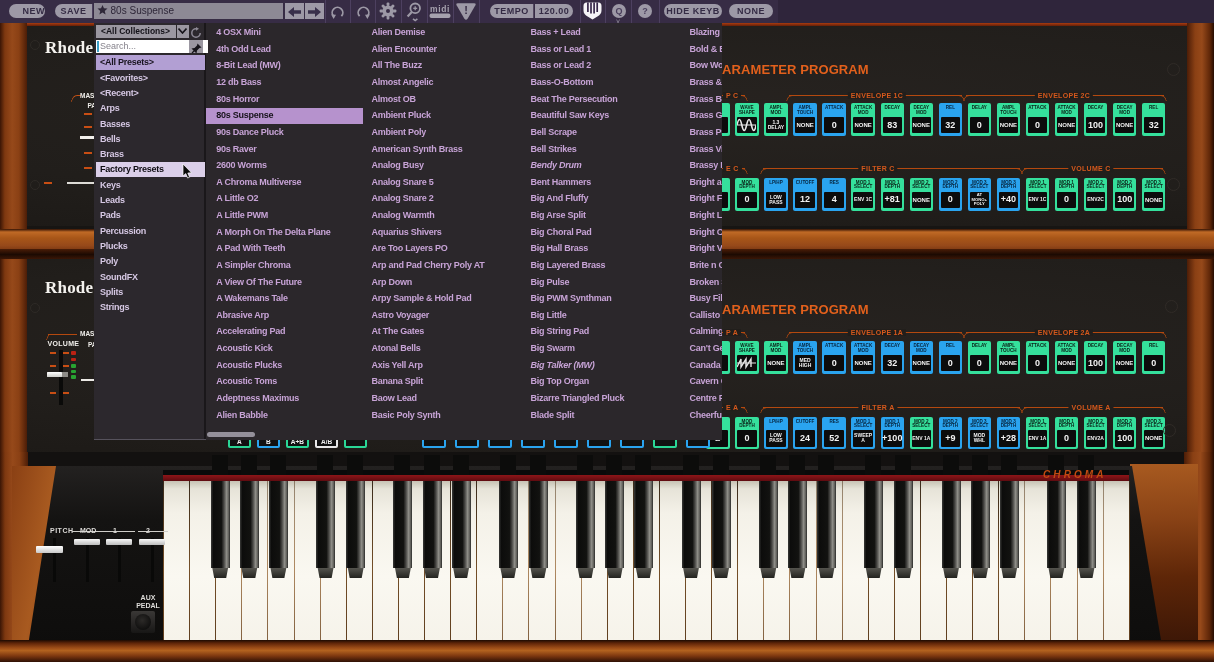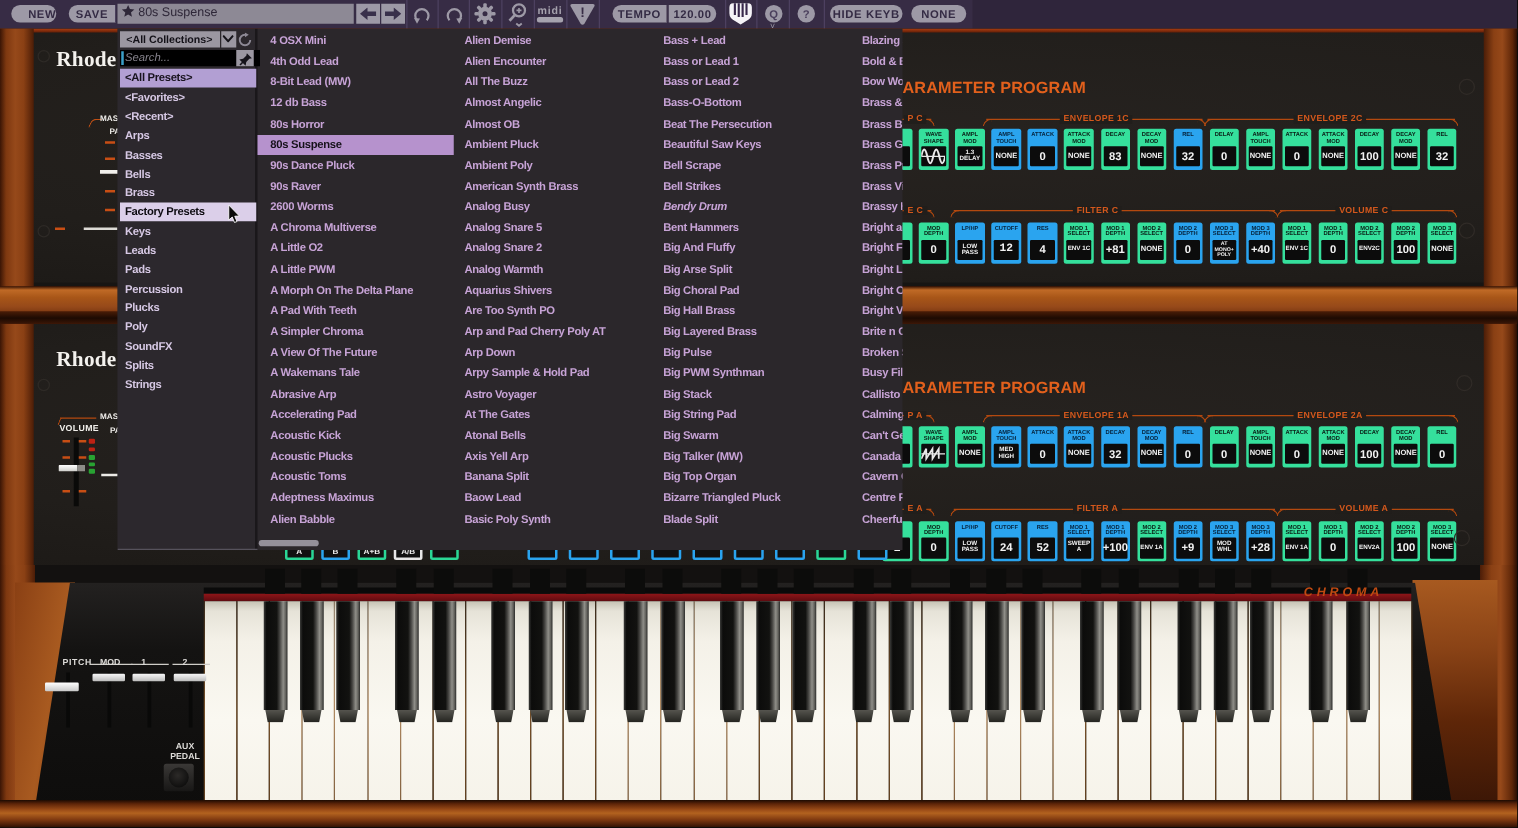--- a/index.html
+++ b/index.html
@@ -265,21 +265,21 @@
     </div>
 <div class="pb b" style="left:764.2px;top:178px;">
       <div class="lab">LP/HP</div>
       <div class="val">
         <span style="font-size:5px;line-height:5px;">LOW<br>PASS</span>
       </div>
     </div>
 <div class="pb b" style="left:793.3px;top:178px;">
       <div class="lab">CUTOFF</div>
       <div class="val">
-        <span style="font-size:9px;line-height:9px;font-family:Liberation Mono, monospace;">12</span>
+        <span style="font-size:9px;line-height:9px;">12</span>
       </div>
     </div>
 <div class="pb b" style="left:822.4px;top:178px;">
       <div class="lab">RES</div>
       <div class="val">
         <span style="font-size:9px;line-height:9px;">4</span>
       </div>
     </div>
 <div class="pb g" style="left:851.4px;top:178px;">
       <div class="lab">MOD 1<br>SELECT</div>
@@ -799,21 +799,21 @@
 <div class="abs" style="left:2px;top:1.5px;width:80px;height:13px;background:#9b97a1;color:#131118;font-size:8.5px;font-weight:bold;line-height:13px;padding-left:5px;">&lt;All Collections&gt;</div>
 <div class="abs" style="left:82.5px;top:1.5px;width:12px;height:13px;background:#9b97a1;display:flex;align-items:center;justify-content:center;">
         <svg width="9" height="6" viewBox="0 0 9 6">
           <path d="M0.5 0.5 L4.5 5 L8.5 0.5" fill="none" stroke="#16141a" stroke-width="1.6"></path>
         </svg>
       </div>
 <div class="abs" style="left:96px;top:2px;"><svg width="12" height="12" viewBox="0 0 12 12">
           <path d="M10.2 6 A4.2 4.2 0 1 1 6 1.8" fill="none" stroke="#8d8995" stroke-width="1.5"></path>
           <path d="M6 0 L9 1.8 L6 3.8 Z" fill="#8d8995"></path>
         </svg></div>
-<div class="abs" style="left:2px;top:17px;width:112px;height:13px;background:#000000;color:#86838c;font-size:9px;font-style:italic;line-height:13px;padding-left:4px;">Search...</div>
+<div class="abs" style="left:2px;top:17px;width:112px;height:13px;background:#ffffff;color:#86838c;font-size:9px;line-height:13px;padding-left:4px;">Search...</div>
 <div class="abs" style="left:3px;top:18px;width:2px;height:11px;background:#3ba0c8;"></div>
 <div class="abs" style="left:95px;top:17px;width:14px;height:13px;background:#9b97a1;text-align:center;"><svg width="11" height="11" viewBox="0 0 11 11">
           <path d="M6.5 0.5 L10.5 4.5 L8.5 5 L6 7.5 L5.5 10.5 L0.5 5.5 L3.5 5 L6 2.5 Z" fill="#16141a"></path>
           <line x1="1" y1="10" x2="3.5" y2="7.5" stroke="#16141a" stroke-width="1.2"></line>
         </svg></div>
 <div class="sbrow" style="top:32.3px;background:#b29fd3;color:#18131e;">&lt;All Presets&gt;</div>
 <div class="sbrow" style="top:47.599999999999994px;">&lt;Favorites&gt;</div>
 <div class="sbrow" style="top:62.9px;">&lt;Recent&gt;</div>
 <div class="sbrow" style="top:78.2px;">Arps</div>
 <div class="sbrow" style="top:93.5px;">Basses</div>
@@ -862,21 +862,21 @@
 <div class="prow" style="left:267.5px;top:52.1px;">Almost Angelic</div>
 <div class="prow" style="left:267.5px;top:68.7px;">Almost OB</div>
 <div class="prow" style="left:267.5px;top:85.3px;">Ambient Pluck</div>
 <div class="prow" style="left:267.5px;top:101.9px;">Ambient Poly</div>
 <div class="prow" style="left:267.5px;top:118.5px;">American Synth Brass</div>
 <div class="prow" style="left:267.5px;top:135.2px;">Analog Busy</div>
 <div class="prow" style="left:267.5px;top:151.8px;">Analog Snare 5</div>
 <div class="prow" style="left:267.5px;top:168.4px;">Analog Snare 2</div>
 <div class="prow" style="left:267.5px;top:185.0px;">Analog Warmth</div>
 <div class="prow" style="left:267.5px;top:201.6px;">Aquarius Shivers</div>
-<div class="prow" style="left:267.5px;top:218.3px;">Are Too Synth PO</div>
+<div class="prow" style="left:267.5px;top:218.3px;">Are Too Layers PO</div>
 <div class="prow" style="left:267.5px;top:234.9px;">Arp and Pad Cherry Poly AT</div>
 <div class="prow" style="left:267.5px;top:251.5px;">Arp Down</div>
 <div class="prow" style="left:267.5px;top:268.1px;">Arpy Sample &amp; Hold Pad</div>
 <div class="prow" style="left:267.5px;top:284.7px;">Astro Voyager</div>
 <div class="prow" style="left:267.5px;top:301.4px;">At The Gates</div>
 <div class="prow" style="left:267.5px;top:318.0px;">Atonal Bells</div>
 <div class="prow" style="left:267.5px;top:334.6px;">Axis Yell Arp</div>
 <div class="prow" style="left:267.5px;top:351.2px;">Banana Split</div>
 <div class="prow" style="left:267.5px;top:367.8px;">Baow Lead</div>
 <div class="prow" style="left:267.5px;top:384.5px;">Basic Poly Synth</div>
@@ -890,24 +890,24 @@
 <div class="prow" style="left:426.5px;top:118.5px;">Bell Strikes</div>
 <div class="prow" style="left:426.5px;top:135.2px;font-style:italic;">Bendy Drum</div>
 <div class="prow" style="left:426.5px;top:151.8px;">Bent Hammers</div>
 <div class="prow" style="left:426.5px;top:168.4px;">Big And Fluffy</div>
 <div class="prow" style="left:426.5px;top:185.0px;">Big Arse Split</div>
 <div class="prow" style="left:426.5px;top:201.6px;">Big Choral Pad</div>
 <div class="prow" style="left:426.5px;top:218.3px;">Big Hall Brass</div>
 <div class="prow" style="left:426.5px;top:234.9px;">Big Layered Brass</div>
 <div class="prow" style="left:426.5px;top:251.5px;">Big Pulse</div>
 <div class="prow" style="left:426.5px;top:268.1px;">Big PWM Synthman</div>
-<div class="prow" style="left:426.5px;top:284.7px;">Big Stack</div>
+<div class="prow" style="left:426.5px;top:284.7px;">Big Little</div>
 <div class="prow" style="left:426.5px;top:301.4px;">Big String Pad</div>
 <div class="prow" style="left:426.5px;top:318.0px;">Big Swarm</div>
-<div class="prow" style="left:426.5px;top:334.6px;">Big Talker (MW)</div>
+<div class="prow" style="left:426.5px;top:334.6px;font-style:italic;">Big Talker (MW)</div>
 <div class="prow" style="left:426.5px;top:351.2px;">Big Top Organ</div>
 <div class="prow" style="left:426.5px;top:367.8px;">Bizarre Triangled Pluck</div>
 <div class="prow" style="left:426.5px;top:384.5px;">Blade Split</div>
 <div class="prow" style="left:585.5px;top:2.2px;">Blazing S</div>
 <div class="prow" style="left:585.5px;top:18.8px;">Bold &amp; B</div>
 <div class="prow" style="left:585.5px;top:35.4px;">Bow Wow</div>
 <div class="prow" style="left:585.5px;top:52.1px;">Brass &amp; I</div>
 <div class="prow" style="left:585.5px;top:68.7px;">Brass Bu</div>
 <div class="prow" style="left:585.5px;top:85.3px;">Brass Gk</div>
 <div class="prow" style="left:585.5px;top:101.9px;">Brass Pr</div>

